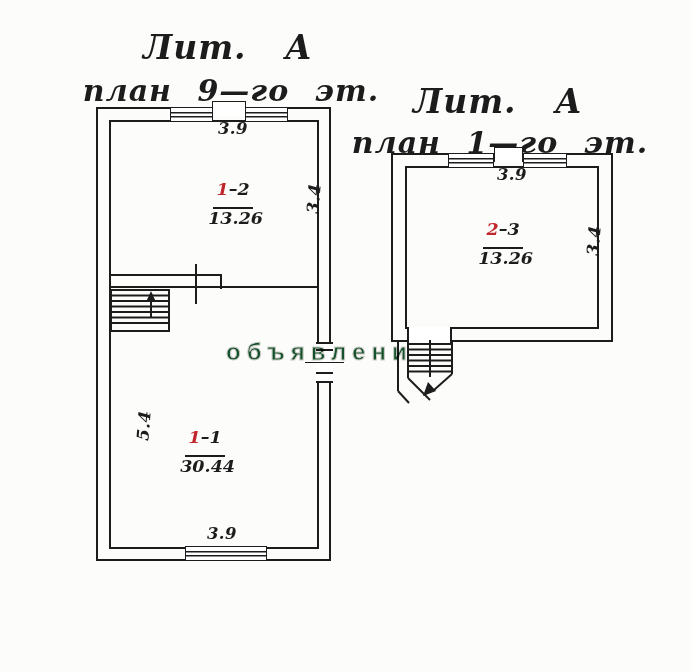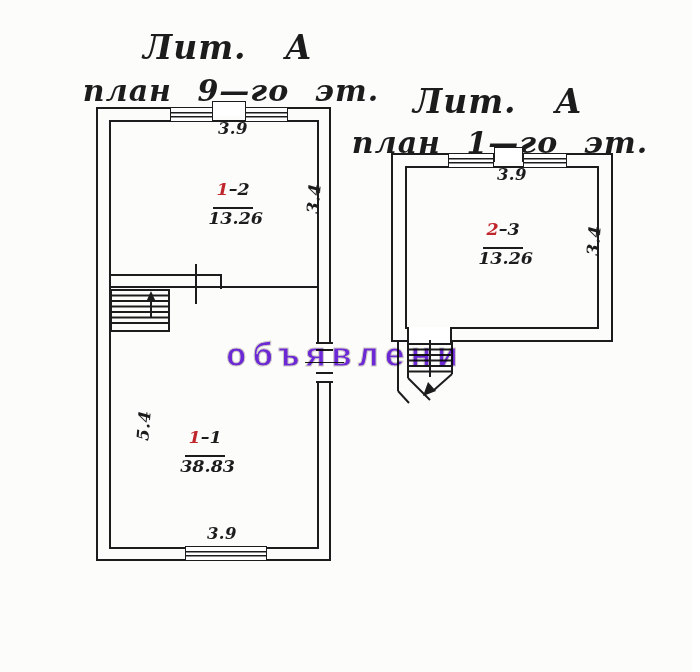--- a/index.html
+++ b/index.html
@@ -35,22 +35,22 @@
     letter-spacing:.5px;white-space:nowrap;text-align:center;
   }
   .dim-rot{transform:rotate(-85deg);transform-origin:center center;}
   .room-label{position:absolute;text-align:center;font-style:italic;font-weight:700;}
   .room-num{display:inline-block;font-size:17.5px;border-bottom:2.2px solid #1c1c1c;
     padding:0 3px 8px;line-height:20px;white-space:nowrap;}
   .room-num .red{color:#c0272d;}
   .room-area{display:block;font-size:17.5px;line-height:19px;white-space:nowrap;text-align:right;}
   .stairs{position:absolute;}
   .watermark{
-    position:absolute;font-family:Liberation Mono, monospace;font-weight:700;
-    font-size:34px;letter-spacing:6px;color:#6d28d9;-webkit-text-stroke:1px #d2cfca;
+    position:absolute;font-family:Liberation Sans, sans-serif;font-weight:700;
+    font-size:24px;letter-spacing:6px;color:#14532d;-webkit-text-stroke:1px #d2cfca;
     mix-blend-mode:multiply;white-space:nowrap;
   }
 </style>
 </head>
 <body>
 
 <div class="canvas">
 
   <div class="title title-liter" style="left:228px;top:28px;">Лит. А</div>
   <div class="title title-plan" style="left:231px;top:73px;">план 9—го эт.</div>
@@ -93,21 +93,21 @@
     <div class="dim dim-rot" style="left:124px;top:416px;width:40px;">5.4</div>
     <div class="dim dim-rot" style="left:294px;top:189px;width:40px;">3.4</div>
 
     <div class="room-label" style="left:203px;top:179px;width:60px;">
       <span class="room-num"><span class="red">1</span><span>–2</span></span>
       <span class="room-area">13.26</span>
     </div>
 
     <div class="room-label" style="left:175px;top:427px;width:60px;">
       <span class="room-num"><span class="red">1</span><span>–1</span></span>
-      <span class="room-area">38.83</span>
+      <span class="room-area">30.44</span>
     </div>
   </div>
 
   <div>
     <div class="wall" style="left:391px;top:153px;width:222px;height:189px;"></div>
     <div class="wall-inner" style="left:405px;top:166px;width:194px;height:163px;"></div>
 
     <div class="pier" style="left:494px;top:147px;width:29px;height:15px;"></div>
     <div class="window" style="left:448px;top:152.5px;width:46px;"></div>
     <div class="window" style="left:523px;top:152.5px;width:44px;"></div>

